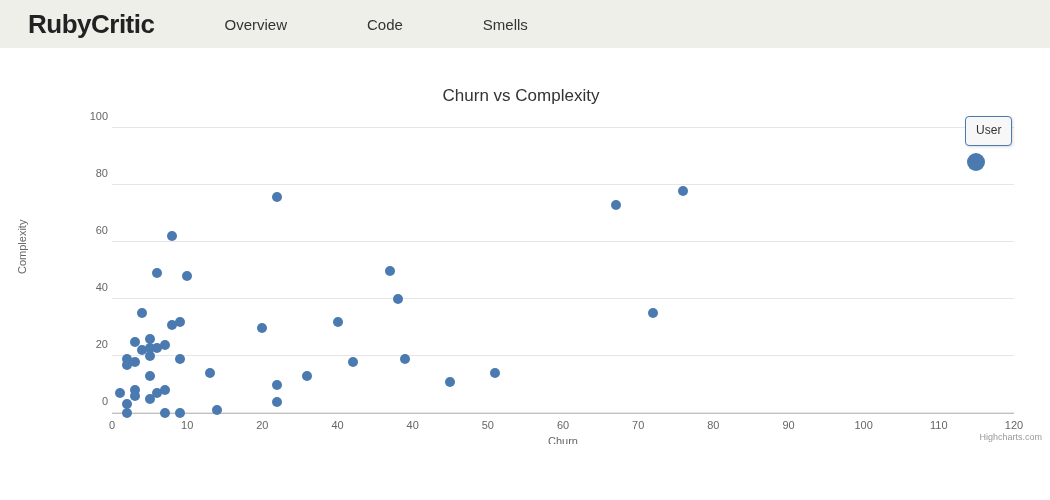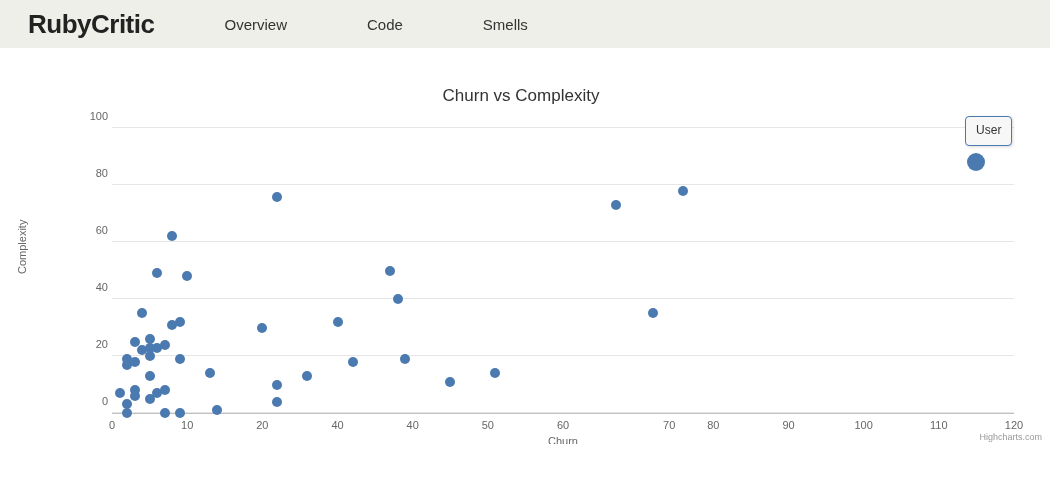--- a/index.html
+++ b/index.html
@@ -161,21 +161,21 @@
         <div class="y-tick" style="bottom: 76.1905%;">80</div>
         <div class="gridline" style="bottom: 95.2381%;"></div>
         <div class="y-tick" style="bottom: 95.2381%;">100</div>
         <div class="x-tick" style="left: 0%;">0</div>
         <div class="x-tick" style="left: 8.33333%;">10</div>
         <div class="x-tick" style="left: 16.6667%;">20</div>
         <div class="x-tick" style="left: 25%;">40</div>
         <div class="x-tick" style="left: 33.3333%;">40</div>
         <div class="x-tick" style="left: 41.6667%;">50</div>
         <div class="x-tick" style="left: 50%;">60</div>
-        <div class="x-tick" style="left: 58.3333%; margin-left: 31px;">70</div>
+        <div class="x-tick" style="left: 58.3333%;">70</div>
         <div class="x-tick" style="left: 66.6667%;">80</div>
         <div class="x-tick" style="left: 75%;">90</div>
         <div class="x-tick" style="left: 83.3333%;">100</div>
         <div class="x-tick" style="left: 91.6667%;">110</div>
         <div class="x-tick" style="left: 100%;">120</div>
         <div class="pt" style="left: 0.833333%; bottom: 6.66667%;"></div>
         <div class="pt" style="left: 1.66667%; bottom: 0%;"></div>
         <div class="pt" style="left: 1.66667%; bottom: 2.85714%;"></div>
         <div class="pt" style="left: 1.66667%; bottom: 16.1905%;"></div>
         <div class="pt" style="left: 1.66667%; bottom: 18.0952%;"></div>

